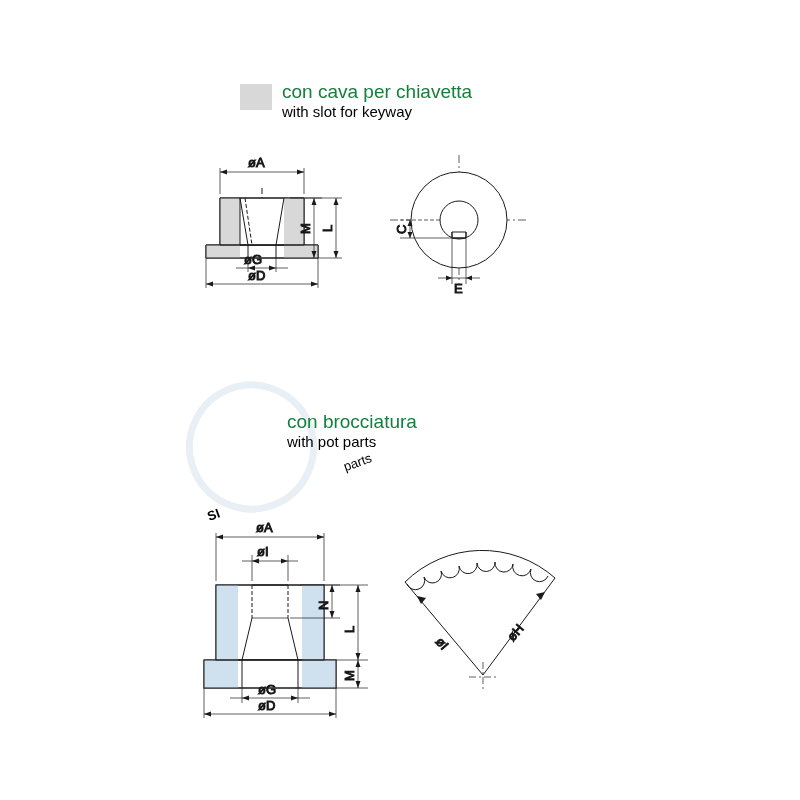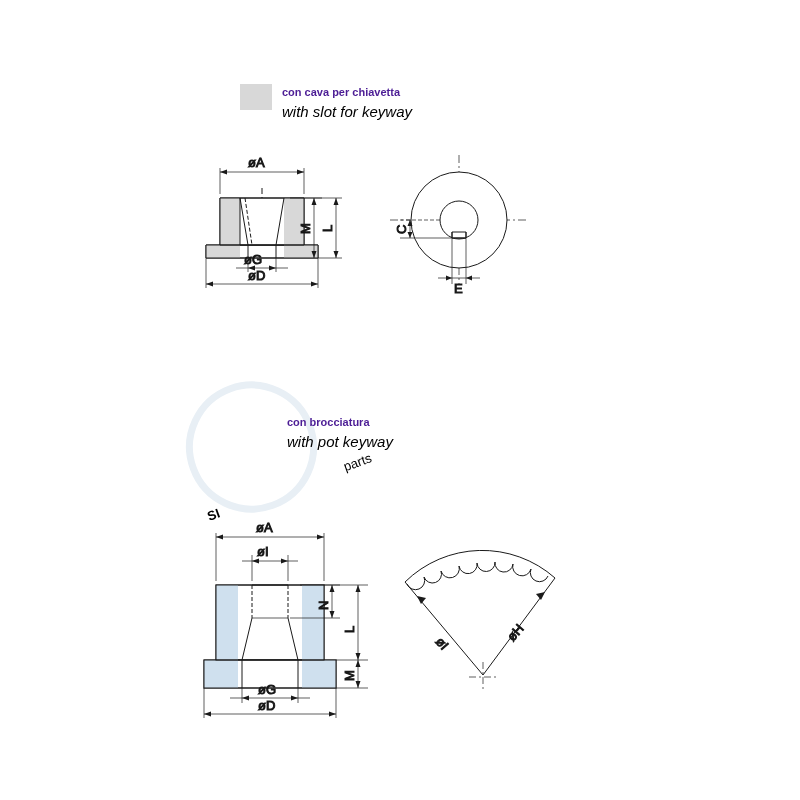--- a/index.html
+++ b/index.html
@@ -43,29 +43,27 @@
     background: #d8d8d8;
     margin-right: 10px;
     margin-top: 2px;
   }
   .legend-lines {
     display: flex;
     flex-direction: column;
     justify-content: center;
   }
   .legend-it {
-    font-size: 11px;
-    color: #4c1d95;
+    font-size: 19px;
+    color: #15803d;
     line-height: 20px;
-    font-weight: bold;
   }
   .legend-en {
     font-size: 15px;
     color: #000;
-    font-style: italic;
     line-height: 20px;
   }
 
   .legend-1 { left: 240px; top: 82px; }
   .legend-2 { left: 287px; top: 412px; }
 
   
   .dwg { position: absolute; }
   .dwg svg { display: block; }
 
@@ -196,21 +194,21 @@
         <path d="M86 128 l6 -2.5 v5 z" fill="#1a1a1a" stroke="none"></path>
         <text x="74" y="143">E</text>
       </g>
     </svg>
   </div>
 
   <div class="legend legend-2">
 
     <div class="legend-lines">
       <div class="legend-it">con brocciatura</div>
-      <div class="legend-en">with pot keyway</div>
+      <div class="legend-en">with pot parts</div>
     </div>
   </div>
 
   <div class="dwg dwg-2a">
     <svg width="200" height="210" viewBox="0 0 200 210">
       <g stroke="#1a1a1a" fill="none" stroke-width="1">
 
         <rect x="26" y="70" width="108" height="75" fill="#ffffff"></rect>
         <rect x="14" y="145" width="132" height="28" fill="#ffffff"></rect>
 

